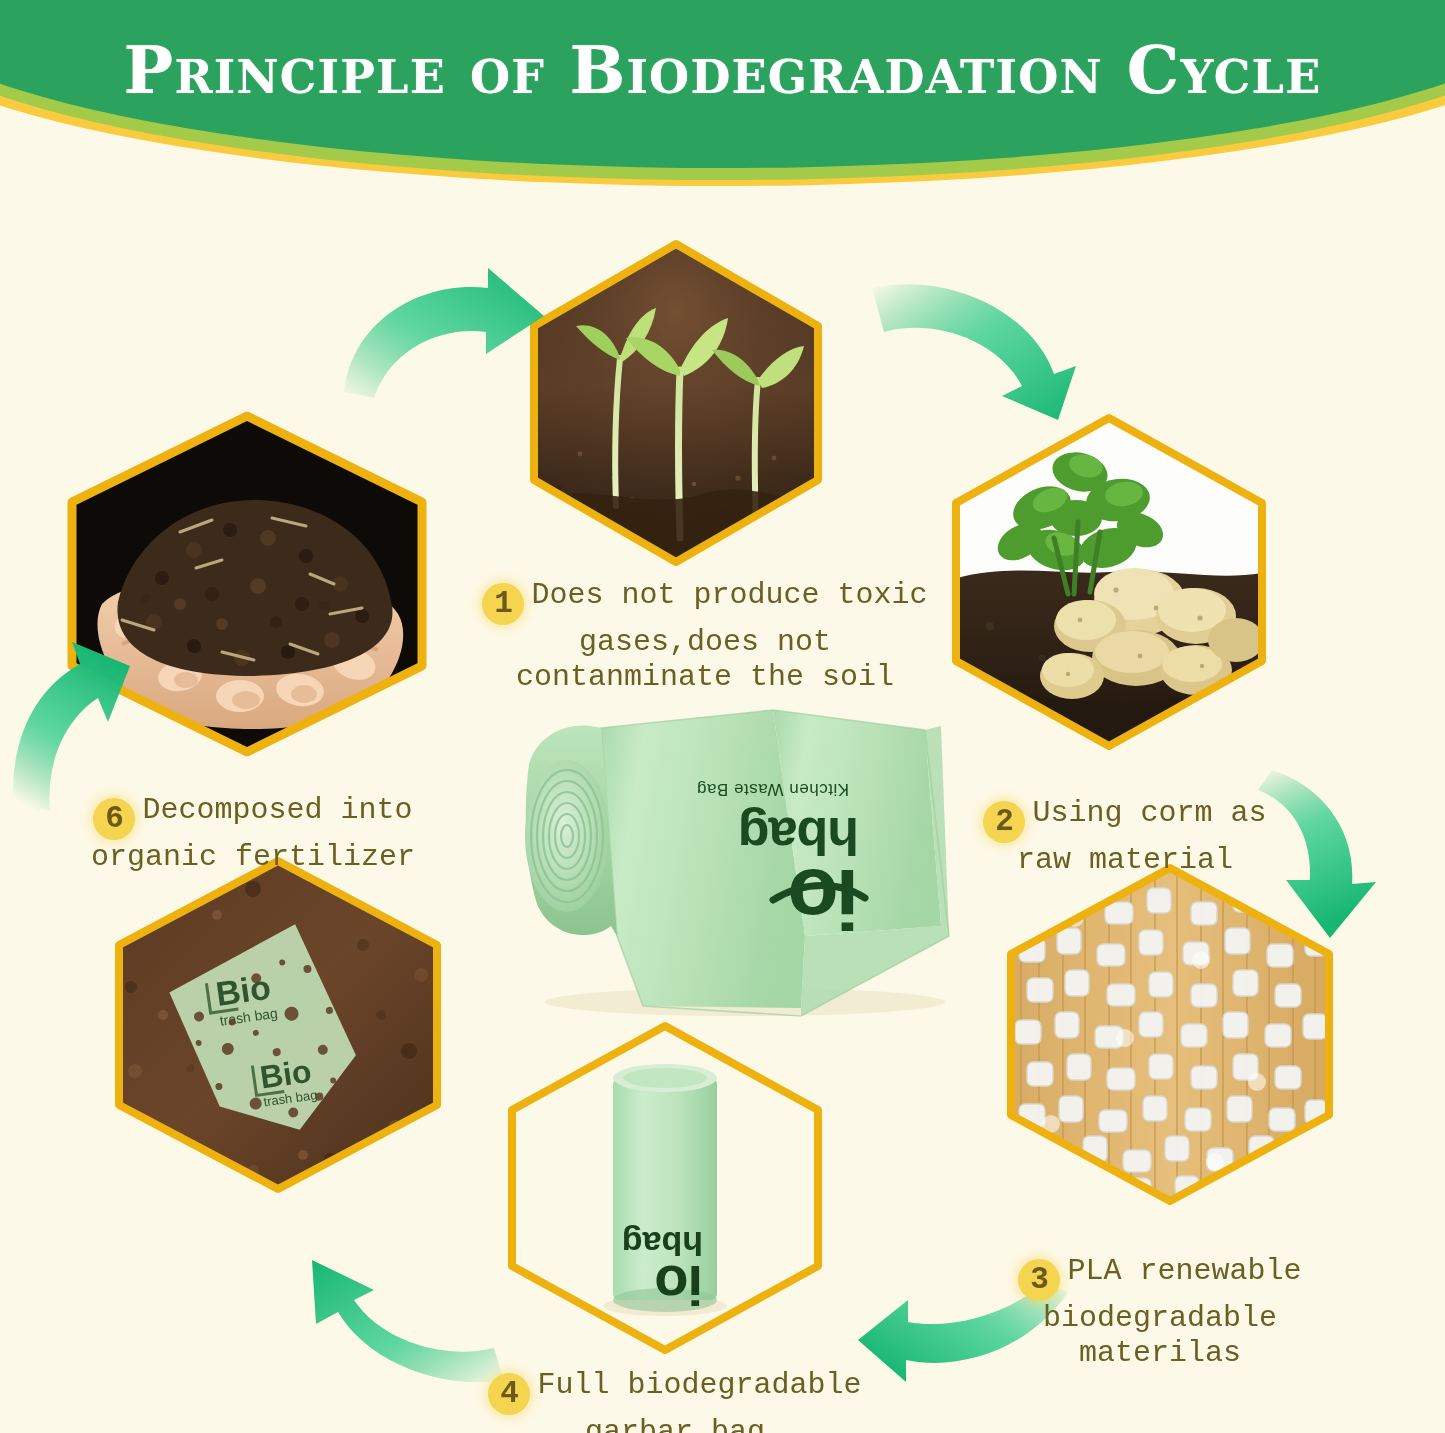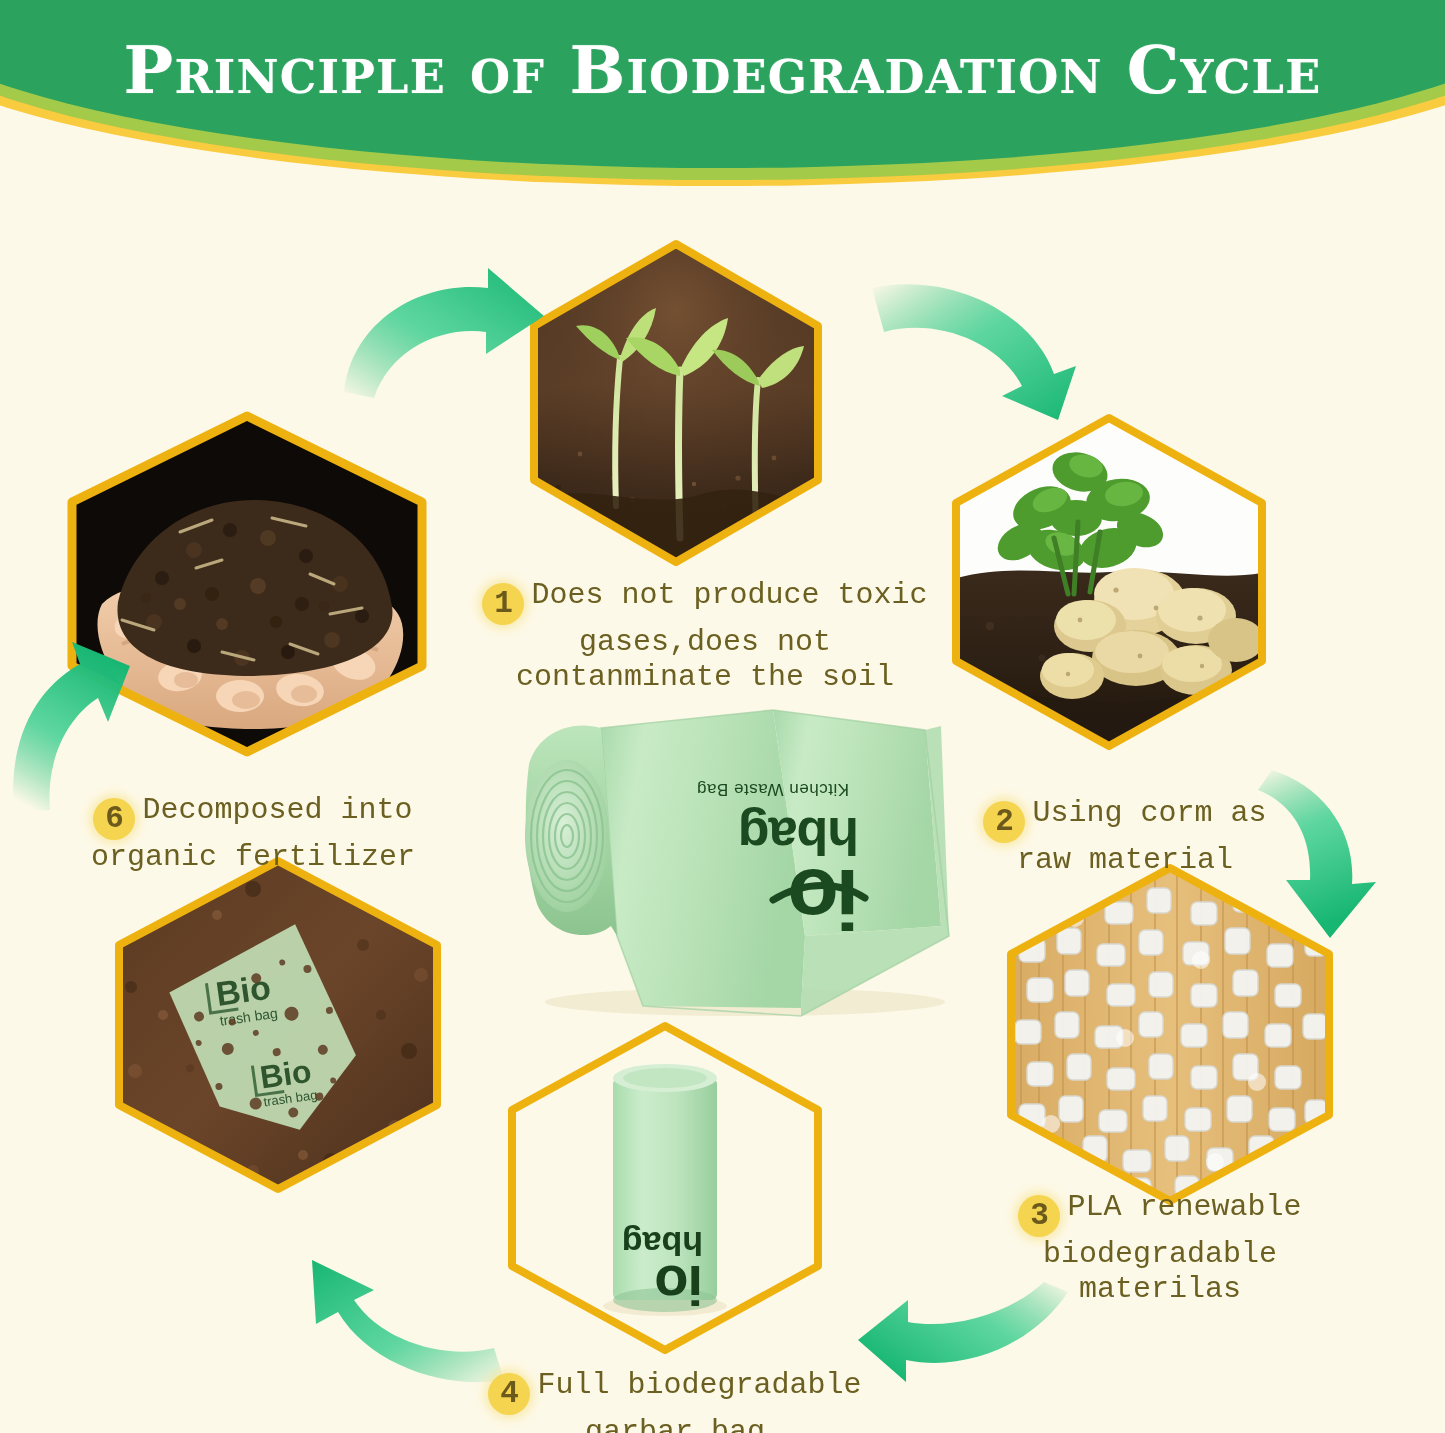--- a/index.html
+++ b/index.html
@@ -654,21 +654,21 @@
   </div>
 
   <div class="caption" style="left:470px; top:578px; width:470px;">
     <span class="badge">1</span><span class="txt">Does not produce toxic gases,does not contanminate the soil</span>
   </div>
 
   <div class="caption" style="left:950px; top:796px; width:350px;">
     <span class="badge">2</span><span class="txt">Using corm as raw material</span>
   </div>
 
-  <div class="caption" style="left:960px; top:1190px; width:400px;">
+  <div class="caption" style="left:960px; top:1254px; width:400px;">
     <span class="badge">3</span><span class="txt">PLA renewable biodegradable materilas</span>
   </div>
 
   <div class="caption" style="left:475px; top:1368px; width:400px;">
     <span class="badge">4</span><span class="txt">Full biodegradable garbar bag</span>
   </div>
 
 
   <div class="caption" style="left:68px; top:793px; width:370px;">
     <span class="badge">6</span><span class="txt">Decomposed into organic fertilizer</span>

